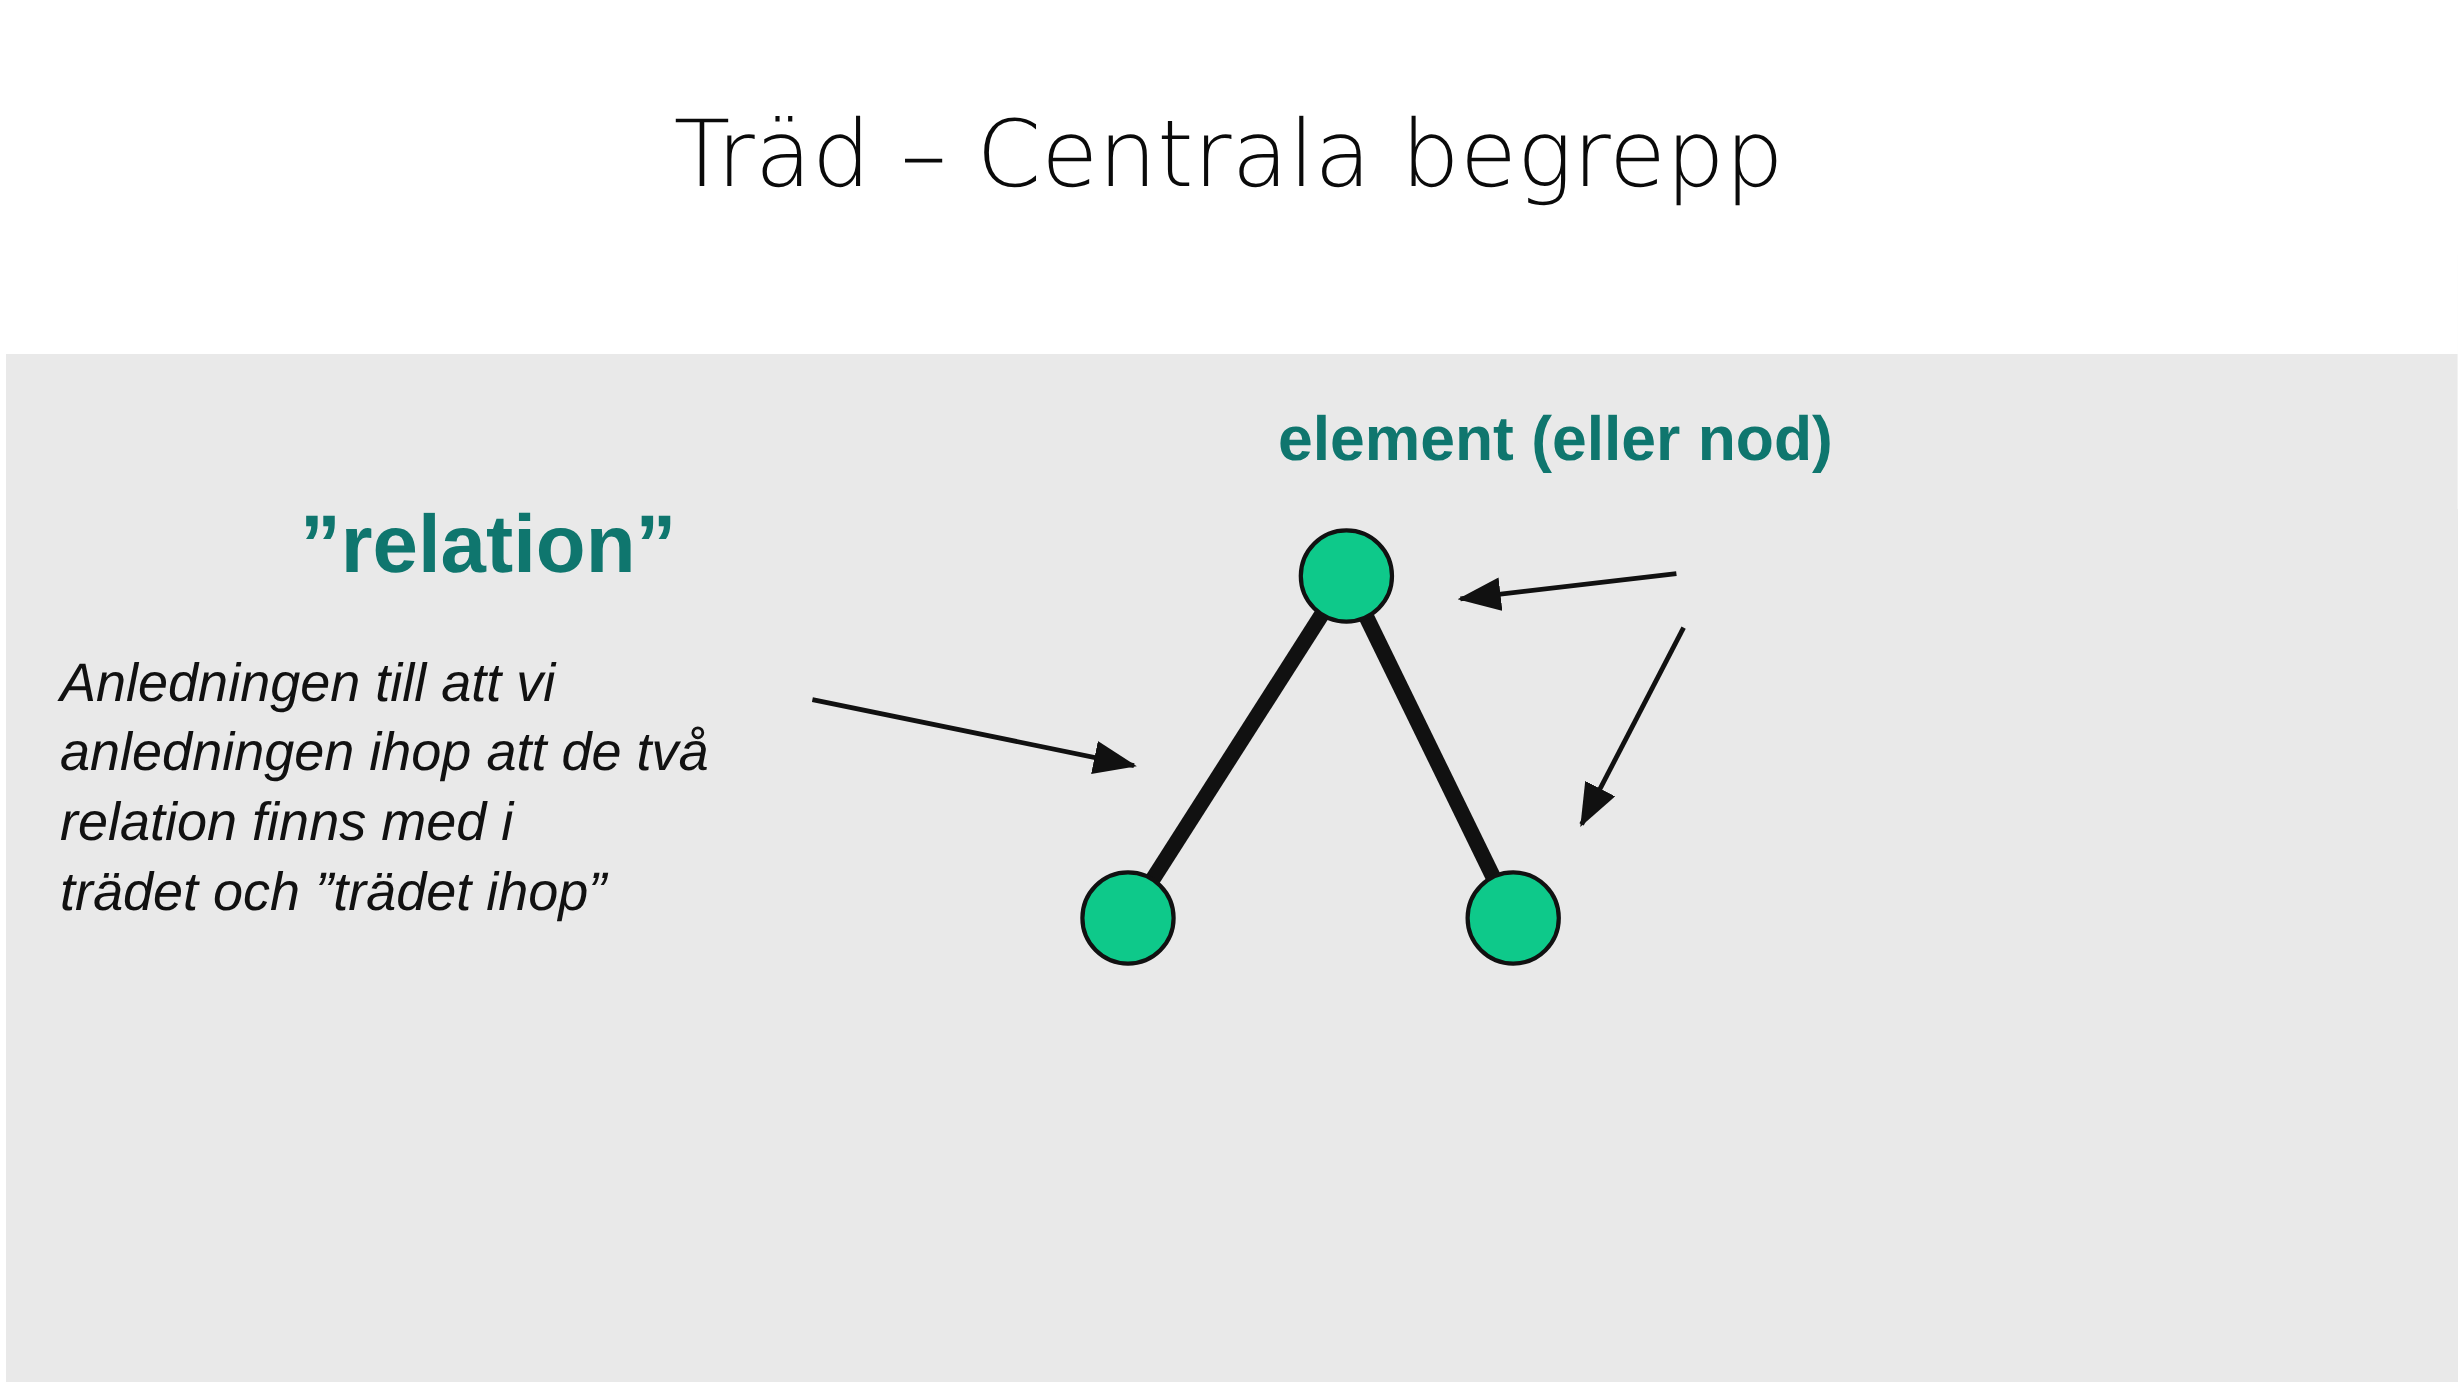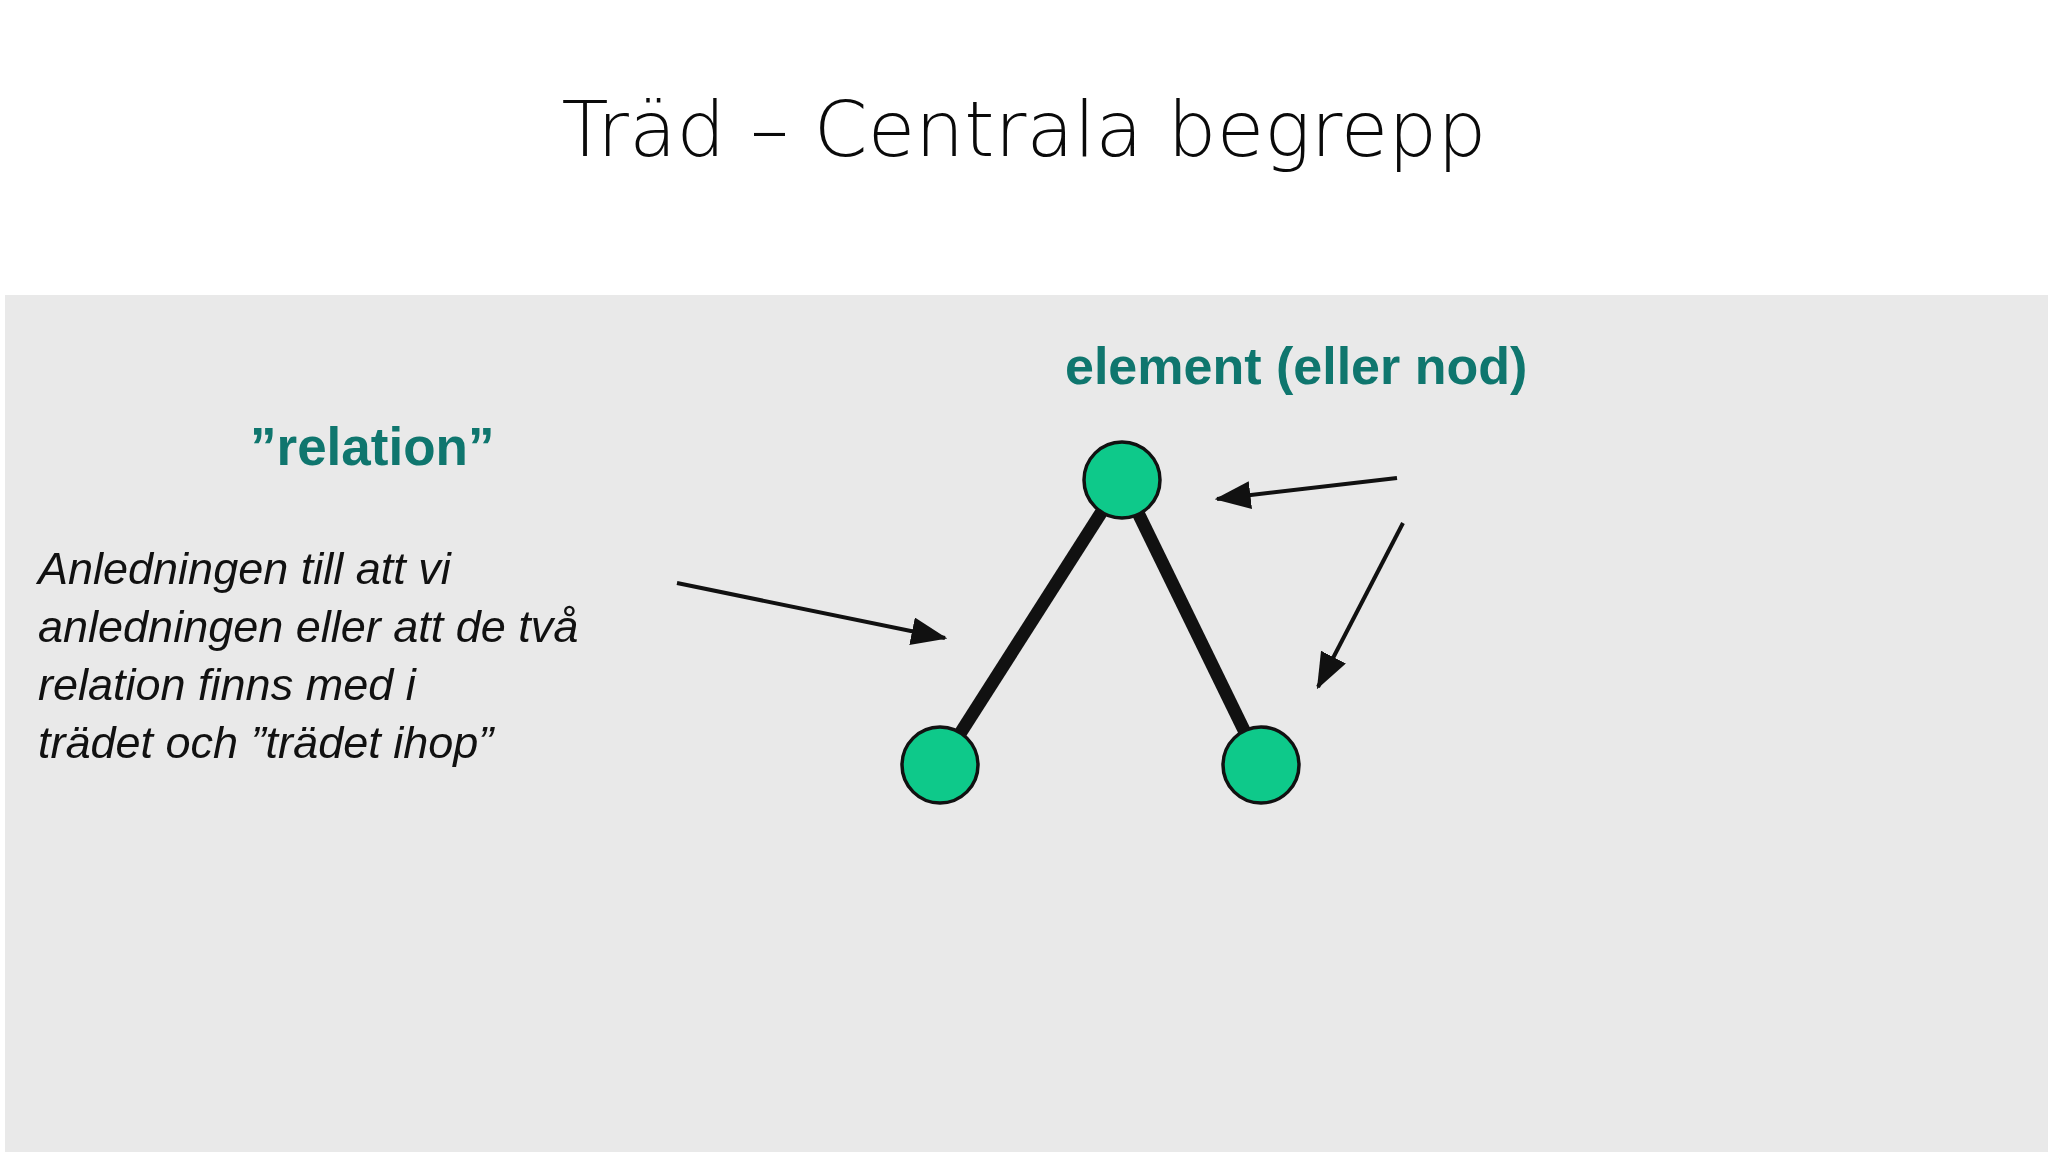--- a/index.html
+++ b/index.html
@@ -66,31 +66,31 @@
     position: absolute;
     font-family: "Liberation Sans", sans-serif;
     font-weight: bold;
     color: #0f766e;
     white-space: nowrap;
     line-height: 1;
   }
   #label-relation {
     left: 245px;
     top: 125px;
-    font-size: 53px;
+    font-size: 68px;
   }
   #label-element {
     left: 1060px;
     top: 45px;
     font-size: 52px;
   }
 
   #explanation-text {
     position: absolute;
-    left: 33px;
+    left: 45px;
     top: 245px;
     width: 640px;
     font-family: "Liberation Sans", sans-serif;
     font-style: italic;
     font-weight: normal;
     font-size: 45px;
     line-height: 58px;
     color: #111111;
   }
   #explanation-text .line {
@@ -131,18 +131,18 @@
       <line x1="1398" y1="228" x2="1313" y2="392" stroke="#111111" stroke-width="4" marker-end="url(#arrowhead)"></line>
     </g>
   </svg>
 
   <div class="callout" id="label-relation">”relation”</div>
 
   <div class="callout" id="label-element">element (eller nod)</div>
 
   <div id="explanation-text">
     <span class="line">Anledningen till att vi</span>
-    <span class="line">anledningen eller att de två</span>
+    <span class="line">anledningen ihop att de två</span>
     <span class="line">relation finns med i</span>
     <span class="line">trädet och ”trädet ihop”</span>
   </div>
 
 </div>
 
 </body></html>

